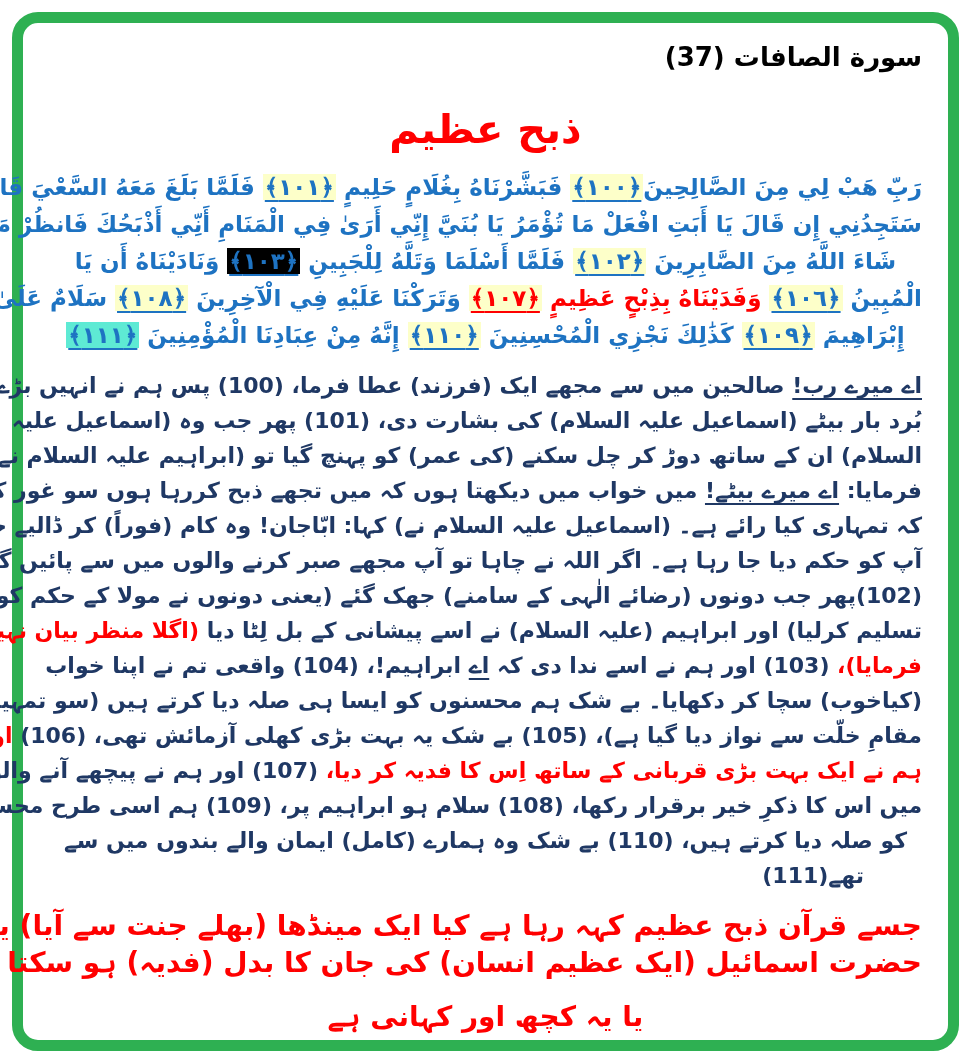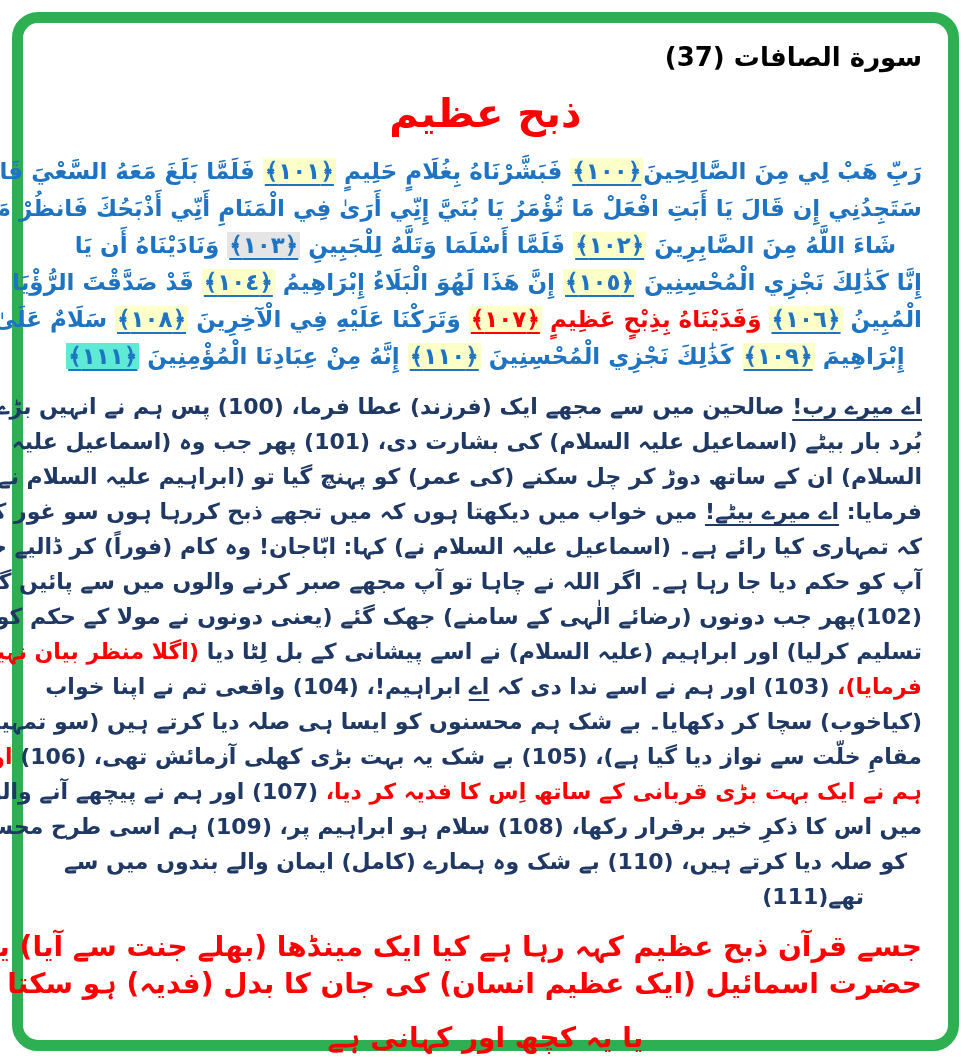--- a/index.html
+++ b/index.html
@@ -14,21 +14,21 @@
     box-sizing:border-box;
     padding:10px 26px 8px 26px;
   }
   .surah-title{
     color:#000000;font-weight:bold;
     font-size:26px;line-height:40px;margin-top:4px;
     direction:rtl;
   }
   .topic-heading{
     text-align:center;font-weight:bold;
-    font-size:40px;line-height:56px;margin-top:8px;
+    font-size:40px;line-height:56px;margin-top:24px;
     direction:rtl;
   }
   .quran{direction:rtl;text-align:center;margin-top:12px;font-weight:bold;font-size:23px;line-height:37px;}
   .quran .line{white-space:nowrap;}
   .vnum{
     padding:0 2px;
     text-decoration:underline;
     text-decoration-thickness:2px;
     text-underline-offset:5px;
     margin-top:20px;
@@ -50,22 +50,21 @@
 <body>
 
 <div class="frame" style="border-color: rgb(46, 176, 82);">
   <div class="surah-title">سورة الصافات (37)</div>
 
   <div class="topic-heading red" style="color: rgb(255, 0, 0);">ذبح عظیم</div>
 
   <div class="quran" style="color: rgb(30, 115, 194);">
       <div class="line"><span>رَبِّ هَبْ لِي مِنَ الصَّالِحِينَ<span class="vnum" style="background: rgb(253, 255, 201);">﴿١٠٠﴾</span> فَبَشَّرْنَاهُ بِغُلَامٍ حَلِيمٍ <span class="vnum" style="background: rgb(253, 255, 201);">﴿١٠١﴾</span> فَلَمَّا بَلَغَ مَعَهُ السَّعْيَ قَالَ</span></div>
       <div class="line"><span>سَتَجِدُنِي إِن  قَالَ يَا أَبَتِ افْعَلْ مَا تُؤْمَرُ  يَا بُنَيَّ إِنِّي أَرَىٰ فِي الْمَنَامِ أَنِّي أَذْبَحُكَ فَانظُرْ مَاذَا تَرَىٰ</span></div>
-      <div class="line"><span>شَاءَ اللَّهُ مِنَ الصَّابِرِينَ <span class="vnum" style="background: rgb(253, 255, 201);">﴿١٠٢﴾</span> فَلَمَّا أَسْلَمَا وَتَلَّهُ لِلْجَبِينِ <span class="vnum" style="background: #e5e5e5;">﴿١٠٣﴾</span> وَنَادَيْنَاهُ أَن يَا</span></div>
-      <div class="line"><span>إِنَّا كَذَٰلِكَ نَجْزِي الْمُحْسِنِينَ <span class="vnum" style="background: rgb(253, 255, 201);">﴿١٠٥﴾</span> إِنَّ هَذَا لَهُوَ الْبَلَاءُ  إِبْرَاهِيمُ <span class="vnum" style="background: rgb(253, 255, 201);">﴿١٠٤﴾</span> قَدْ صَدَّقْتَ الرُّؤْيَا</span></div>
+      <div class="line"><span>شَاءَ اللَّهُ مِنَ الصَّابِرِينَ <span class="vnum" style="background: rgb(253, 255, 201);">﴿١٠٢﴾</span> فَلَمَّا أَسْلَمَا وَتَلَّهُ لِلْجَبِينِ <span class="vnum" style="background: #000000;">﴿١٠٣﴾</span> وَنَادَيْنَاهُ أَن يَا</span></div>
       <div class="line"><span>الْمُبِينُ <span class="vnum" style="background: rgb(253, 255, 201);">﴿١٠٦﴾</span> </span><span class="red" style="color: rgb(255, 0, 0);">وَفَدَيْنَاهُ بِذِبْحٍ عَظِيمٍ <span class="vnum" style="background: rgb(253, 255, 201);">﴿١٠٧﴾</span></span><span> وَتَرَكْنَا عَلَيْهِ فِي الْآخِرِينَ <span class="vnum" style="background: rgb(253, 255, 201);">﴿١٠٨﴾</span> سَلَامٌ عَلَىٰ</span></div>
       <div class="line"><span>إِبْرَاهِيمَ <span class="vnum" style="background: rgb(253, 255, 201);">﴿١٠٩﴾</span> كَذَٰلِكَ نَجْزِي الْمُحْسِنِينَ <span class="vnum" style="background: rgb(253, 255, 201);">﴿١١٠﴾</span> إِنَّهُ مِنْ عِبَادِنَا الْمُؤْمِنِينَ <span class="vnum" style="background: #5eead4;">﴿١١١﴾</span></span></div>
     </div>
 
   <div class="urdu" style="color: rgb(31, 56, 100);">
       <div class="line"><span class="ul">اے میرے رب!</span><span> صالحین میں سے مجھے ایک (فرزند) عطا فرما، (100) پس ہم نے انہیں بڑے</span></div>
       <div class="line"><span>بُرد بار بیٹے (اسماعیل علیہ السلام) کی بشارت دی، (101) پھر جب وہ (اسماعیل علیہ</span></div>
       <div class="line"><span>السلام) ان کے ساتھ دوڑ کر چل سکنے (کی عمر) کو پہنچ گیا تو (ابراہیم علیہ السلام نے)</span></div>
       <div class="line"><span>فرمایا: </span><span class="ul">اے میرے بیٹے!</span><span> میں خواب میں دیکھتا ہوں کہ میں تجھے ذبح کررہا ہوں سو غور کرو</span></div>
       <div class="line"><span>کہ تمہاری کیا رائے ہے۔ (اسماعیل علیہ السلام نے) کہا: ابّاجان! وہ کام (فوراً) کر ڈالیے جس کا</span></div>

